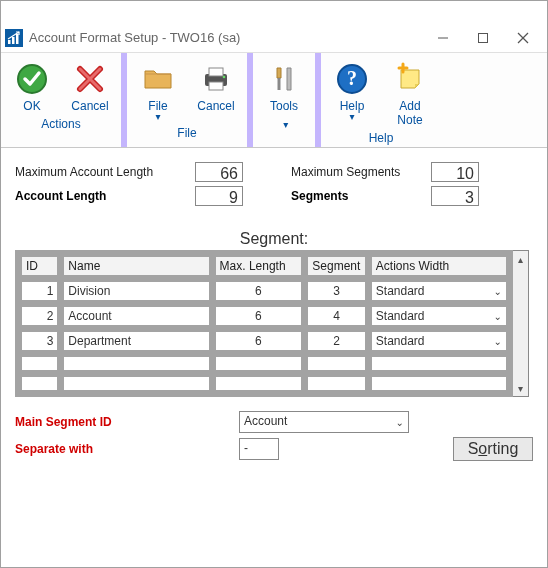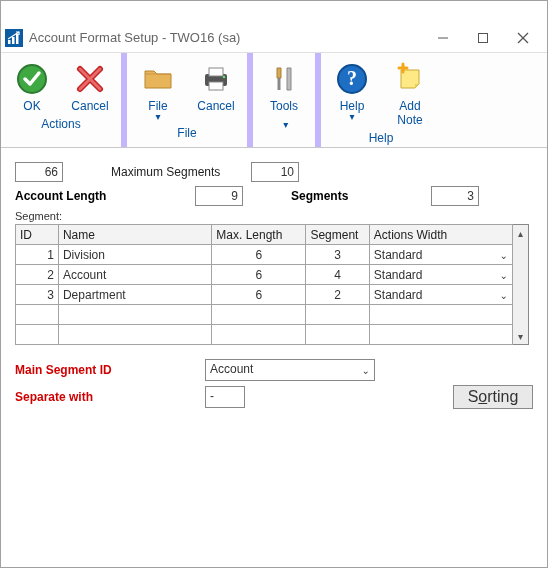--- a/index.html
+++ b/index.html
@@ -100,31 +100,31 @@
     font-size:12px;
     color:#222;
   }
   .field-label.req { color: #000000; font-weight: bold; }
   .field-box {
     width: 48px; height: 20px;
     border:1px solid #888;
     background:#fff;
     text-align:right;
     padding: 2px 4px;
-    font-size:12px;
+    font-size:16px;
   }
   .right-col .field-label { width: 140px; margin-left: 8px; }
-  .section-label { margin-top: 4px; margin-bottom: 2px; font-size:11px; }
+  .section-label { margin-top: 24px; margin-bottom: 2px; font-size:16px;text-align:center; }
   table.seg {
     border-collapse: collapse;
     width: 498px;
     font-size:12px;
   }
   table.seg th, table.seg td {
-    border: 1px solid #a3a3a3;
+    border: 7px solid #a3a3a3;
     padding: 2px 4px;
     background:#fff;
     height: 20px;
   }
   table.seg th {
     background:#f3f3f3;
     font-weight: normal;
     text-align:left;
     color:#222;
   }
@@ -157,20 +157,21 @@
     font-size:10px;color:#555;cursor:pointer;
   }
   .vscroll .arrow.bottom { margin-top:auto; }
   .lower {
     margin-top: 14px;
   }
   .lower-row {
     display:flex;
     align-items:center;
     margin-bottom:4px;
+    gap:34px;
   }
   .lower-label {
     width: 190px;
     color:#d00000;
     font-weight:bold;
   }
   .combo {
     width: 170px;
     height: 22px;
     border:1px solid #888;
@@ -332,20 +333,21 @@
         </div>
       </div>
       <div class="ribbon-group-title">Help</div>
     </div>
   </div>
 
   <div class="content">
 
     <div class="field-pair">
       <div class="field">
+        <div class="field-label">Maximum Account Length</div>
         <div class="field-box">66</div>
       </div>
       <div class="field right-col">
         <div class="field-label">Maximum Segments</div>
         <div class="field-box">10</div>
       </div>
     </div>
 
     <div class="field-pair">
       <div class="field">

